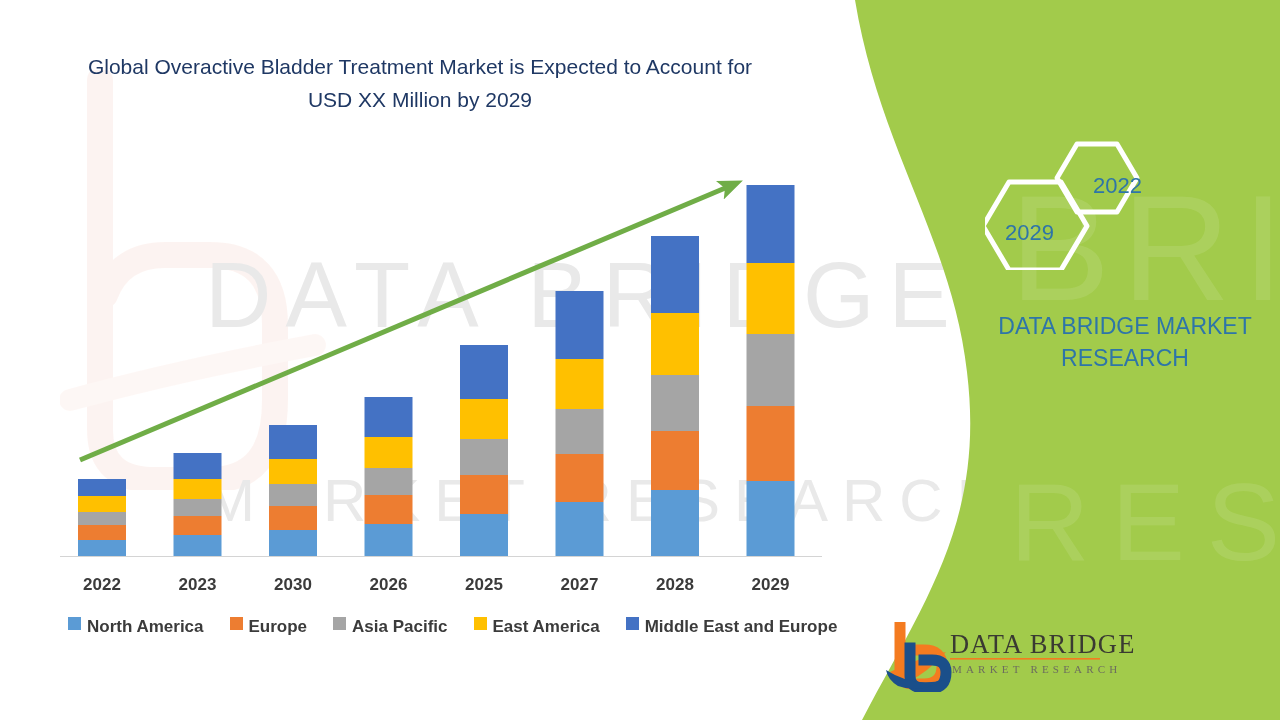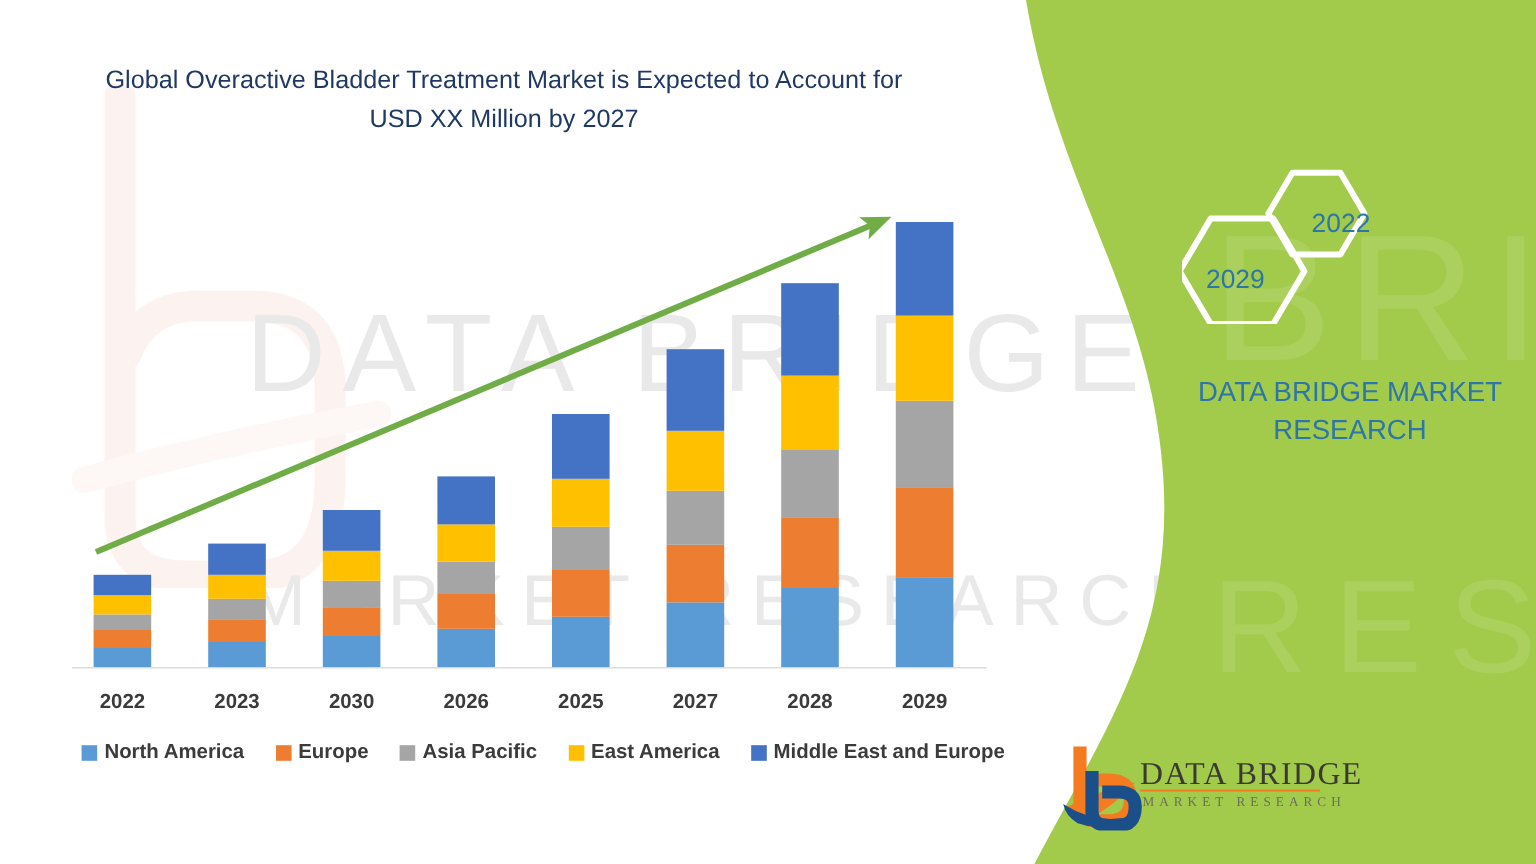--- a/index.html
+++ b/index.html
@@ -182,21 +182,20 @@
   .legend {
     position: absolute;
     left: 56px;
     top: 617px;
     display: flex;
     align-items: center;
     gap: 0px;
   }
   .legend-item {
     display: flex;
-    align-items: center;
     margin-right: 14px;
     padding-left: 12px;
   }
   .legend-swatch {
     width: 13px;
     height: 13px;
     margin-right: 6px;
     flex: none;
   }
   .legend-label {
@@ -233,21 +232,21 @@
 
   <div class="wm-layer">
     <svg class="wm-b" viewBox="0 0 300 420">
       <path d="M40,10 L40,360 Q40,410 95,410 L150,410 Q215,410 215,330 L215,255 Q215,185 150,185 L105,185 Q60,185 45,225" fill="none" stroke="#fbe9e4" stroke-width="26" stroke-linecap="round"></path>
       <path d="M10,330 Q120,300 255,275" fill="none" stroke="#fdf0ec" stroke-width="22" stroke-linecap="round"></path>
     </svg>
     <div class="wm-text wm-data">DATA BRIDGE</div>
     <div class="wm-text wm-market">MARKET RESEARCH</div>
   </div>
 
-  <div class="chart-title">Global Overactive Bladder Treatment Market is Expected to Account for USD XX Million by 2027</div>
+  <div class="chart-title">Global Overactive Bladder Treatment Market is Expected to Account for USD XX Million by 2029</div>
 
   <svg class="plot" id="plot-svg" viewBox="0 0 1280 720">
       <rect x="78" y="540" width="48" height="16" fill="#5B9BD5"></rect>
       <rect x="78" y="525" width="48" height="15" fill="#ED7D31"></rect>
       <rect x="78" y="512" width="48" height="13" fill="#A5A5A5"></rect>
       <rect x="78" y="496" width="48" height="16" fill="#FFC000"></rect>
       <rect x="78" y="479" width="48" height="17" fill="#4472C4"></rect>
       <rect x="173.5" y="535" width="48" height="21" fill="#5B9BD5"></rect>
       <rect x="173.5" y="516" width="48" height="19" fill="#ED7D31"></rect>
       <rect x="173.5" y="499" width="48" height="17" fill="#A5A5A5"></rect>

